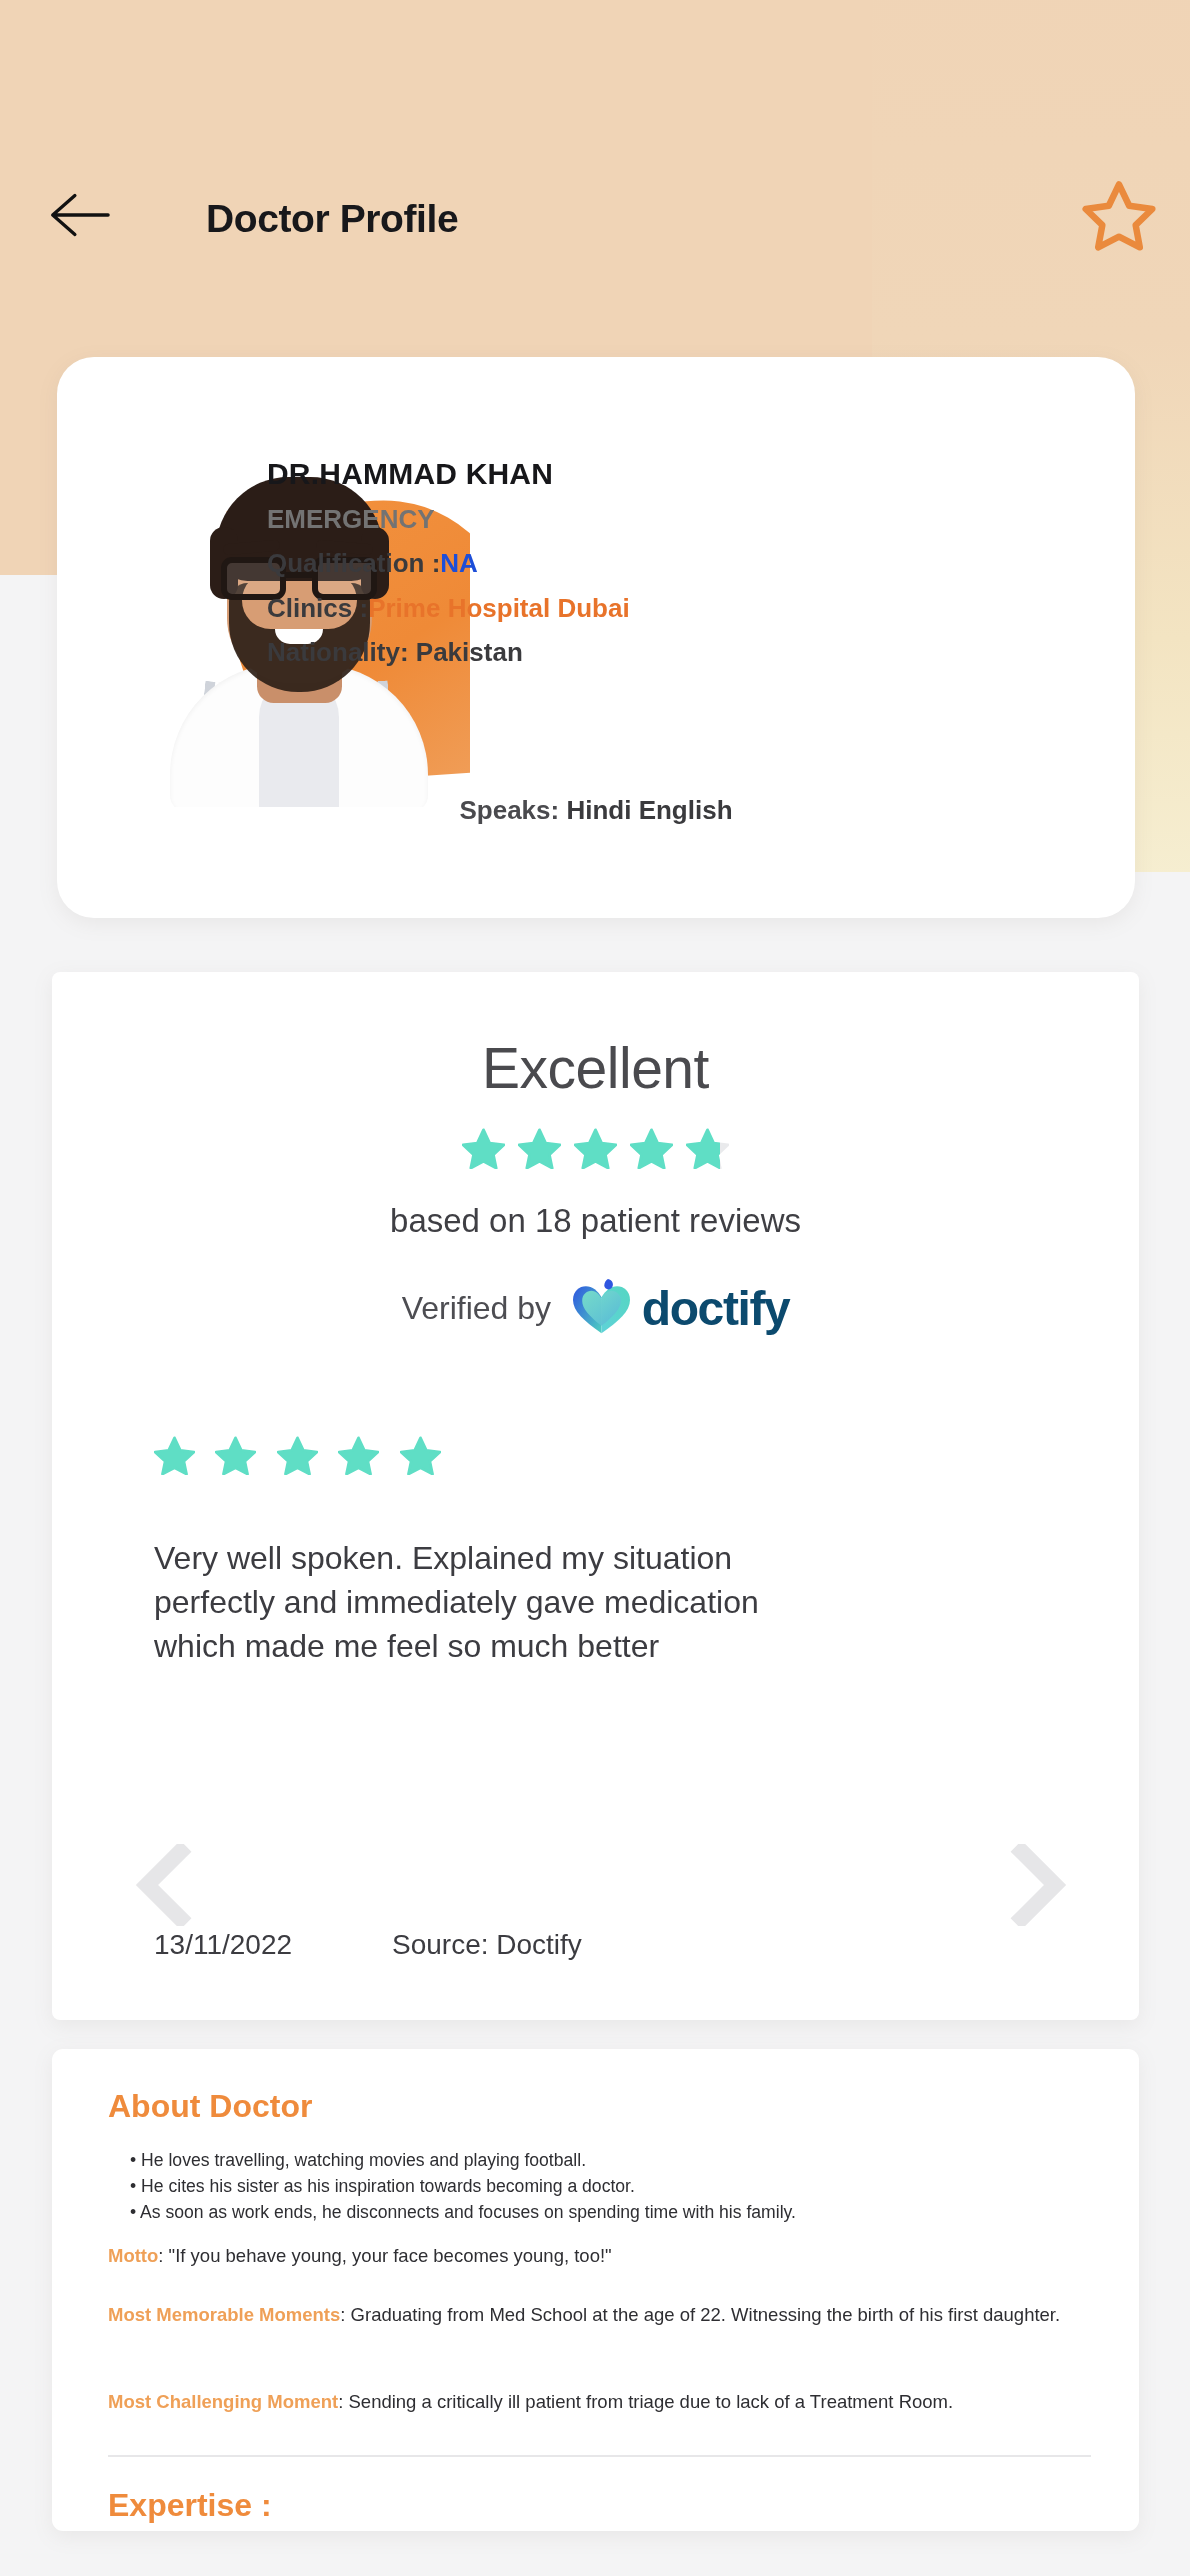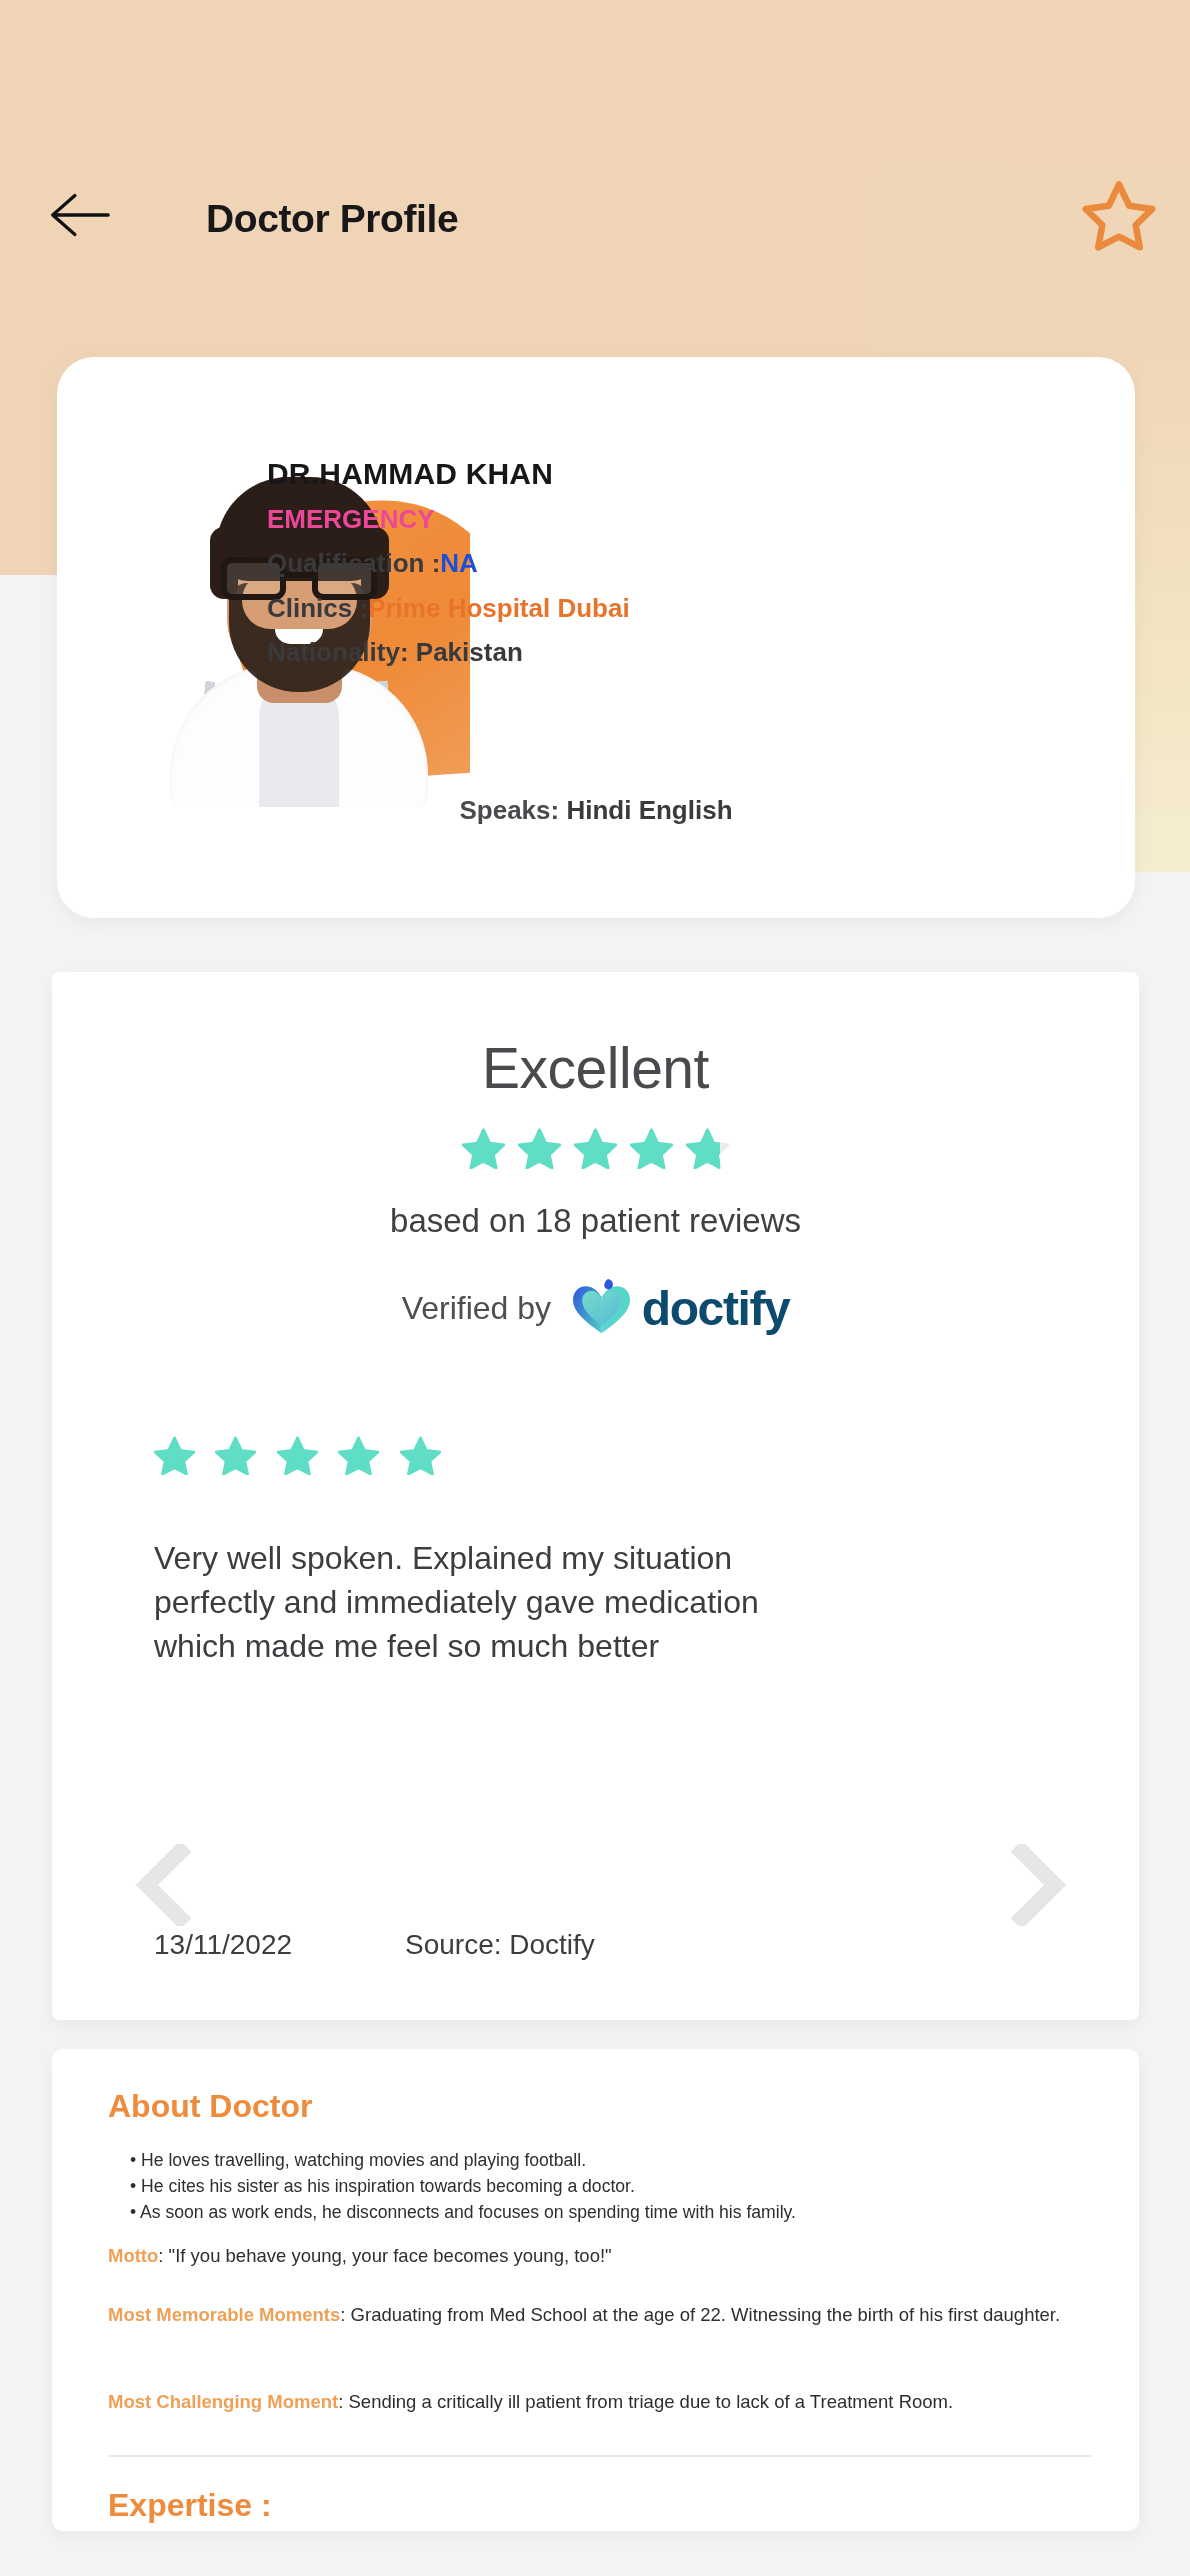--- a/index.html
+++ b/index.html
@@ -130,21 +130,21 @@
     position:absolute; left:65px; top:15px; width:26px; height:6.5px; background:#201713;
   }
   .p-brow {
     position:absolute; top:89px; width:57px; height:11px; background:#2b1d17; border-radius:7.4px;
   }
   .p-brow.l { left:59px; transform:rotate(-5deg); }
   .p-brow.r { left:152px; transform:rotate(5deg); }
 
   .doc-info { position:absolute; left:210px; top:96px; width:556px; }
   .doc-name { font-size:30px; font-weight:bold; color:#17171a; letter-spacing:0.2px; line-height:41px; }
-  .doc-spec { font-size:26px; font-weight:bold; color:#ec4899; line-height:39px; margin-top:5.6px; }
+  .doc-spec { font-size:26px; font-weight:bold; color:#737373; line-height:39px; margin-top:5.6px; }
   .doc-line { font-size:26px; font-weight:bold; color:#3a3a3d; line-height:39px; margin-top:5.6px; }
   .doc-line .val-green { color:#1d4ed8; }
   .doc-line .val-orange { color:#e8732a; }
   .doc-speaks {
     position:absolute; left:0; top:438px; width:1078px; text-align:center;
     font-size:26px; font-weight:bold; color:#3a3a3d;
   }
   .doc-speaks .lbl { color:#4a4a4e; }
 
   
@@ -174,21 +174,21 @@
     display:flex; justify-content:flex-start; padding-left:102px; gap:20.4px;
   }
   .review-text {
     position:absolute; left:102px; top:564px; width:668px;
     font-size:32px; line-height:44px; color:#3c3c41;
   }
   .review-date {
     position:absolute; left:102px; top:957px; font-size:28px; color:#3c3c41;
   }
   .review-source {
-    position:absolute; left:353px; top:957px; font-size:28px; color:#3c3c41;
+    position:absolute; left:340px; top:957px; font-size:28px; color:#3c3c41;
   }
   .nav-arrow {
     position:absolute; top:872px; width:63px; height:82px; cursor:pointer;
   }
   .nav-prev { left:82px; }
   .nav-next { left:953px; }
 
   
   .about-card { left:52px; top:2049px; width:1087px; height:482px; border-radius:11px; overflow:hidden; }
   .about-title {

